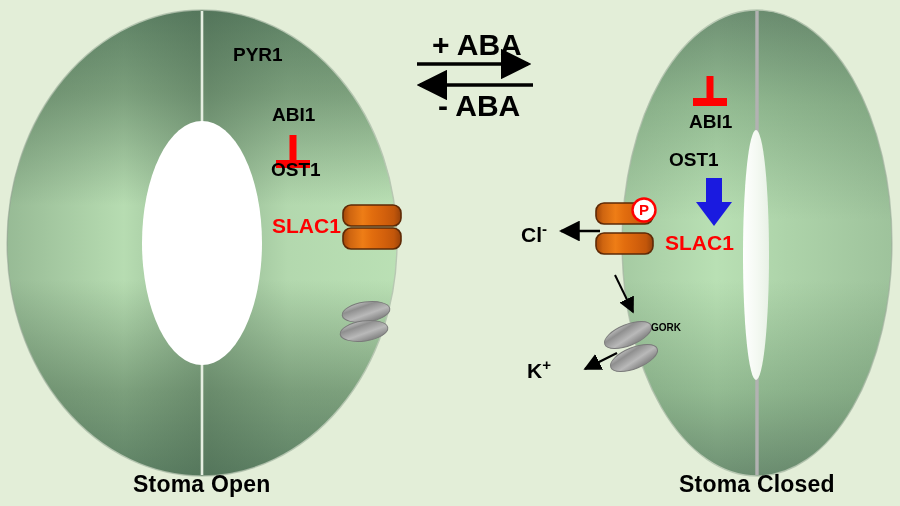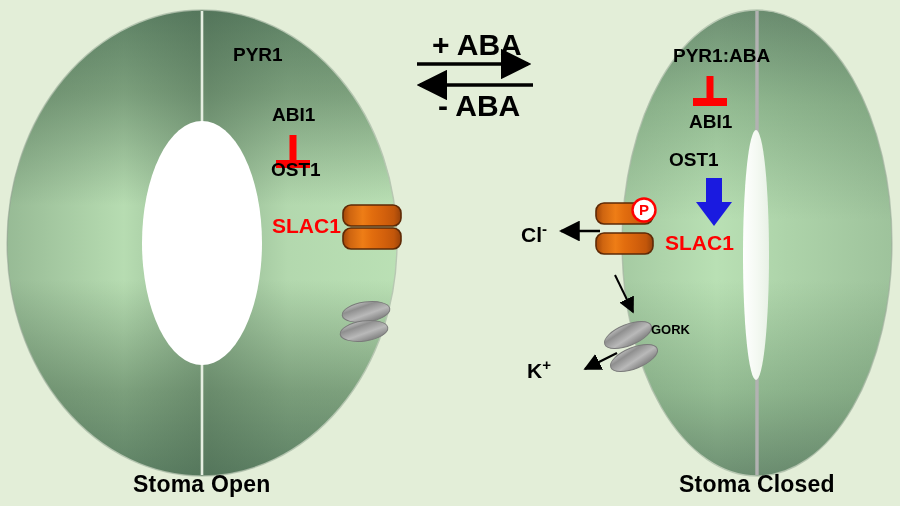--- a/index.html
+++ b/index.html
@@ -32,21 +32,21 @@
   .caption {
     font-size: 23px;
     font-weight: bold;
     letter-spacing: 0.2px;
   }
   .gene {
     font-size: 19px;
     font-weight: bold;
   }
   .gene-sm {
-    font-size: 13px;
+    font-size: 10px;
     font-weight: bold;
   }
   .aba {
     font-size: 30px;
     font-weight: bold;
   }
   .ion {
     font-size: 21px;
     font-weight: bold;
   }
@@ -198,21 +198,20 @@
   </svg>
 
   <div class="lbl gene" style="left:233px; top:45px;">PYR1</div>
   <div class="lbl gene" style="left:272px; top:105px;">ABI1</div>
   <div class="lbl gene" style="left:271px; top:160px;">OST1</div>
   <div class="lbl slac-red" style="left:272px; top:215px;">SLAC1</div>
 
   <div class="lbl aba" style="left:432px; top:30px;">+ ABA</div>
   <div class="lbl aba" style="left:438px; top:91px;">- ABA</div>
 
-  <div class="lbl gene" style="left:673px; top:46px;">PYR1:ABA</div>
   <div class="lbl gene" style="left:689px; top:112px;">ABI1</div>
   <div class="lbl gene" style="left:669px; top:150px;">OST1</div>
   <div class="lbl slac-red" style="left:665px; top:232px;">SLAC1</div>
   <div class="lbl gene-sm" style="left:651px; top:323px;">GORK</div>
 
   <div class="lbl lbl-red" style="left:639px; top:202px; font-size:15px; font-weight:bold;">P</div>
 
   <div class="lbl ion" style="left:521px; top:221px;text-align:center;">
     <span>Cl</span><sup>-</sup>
   </div>

